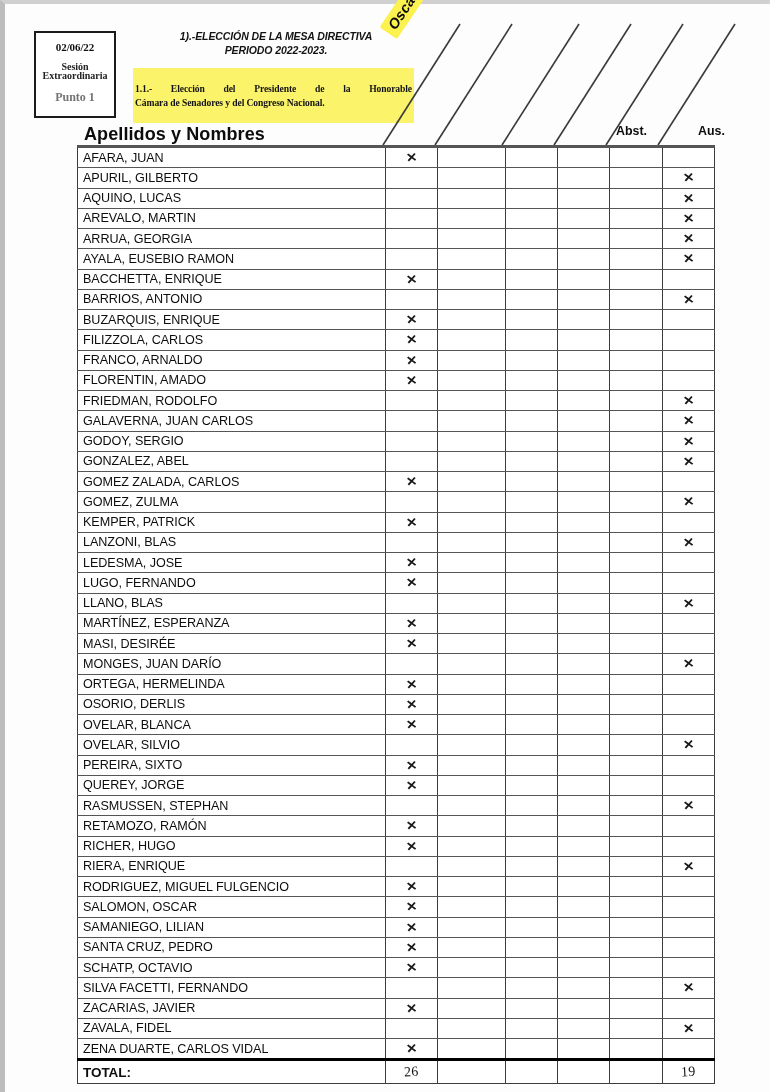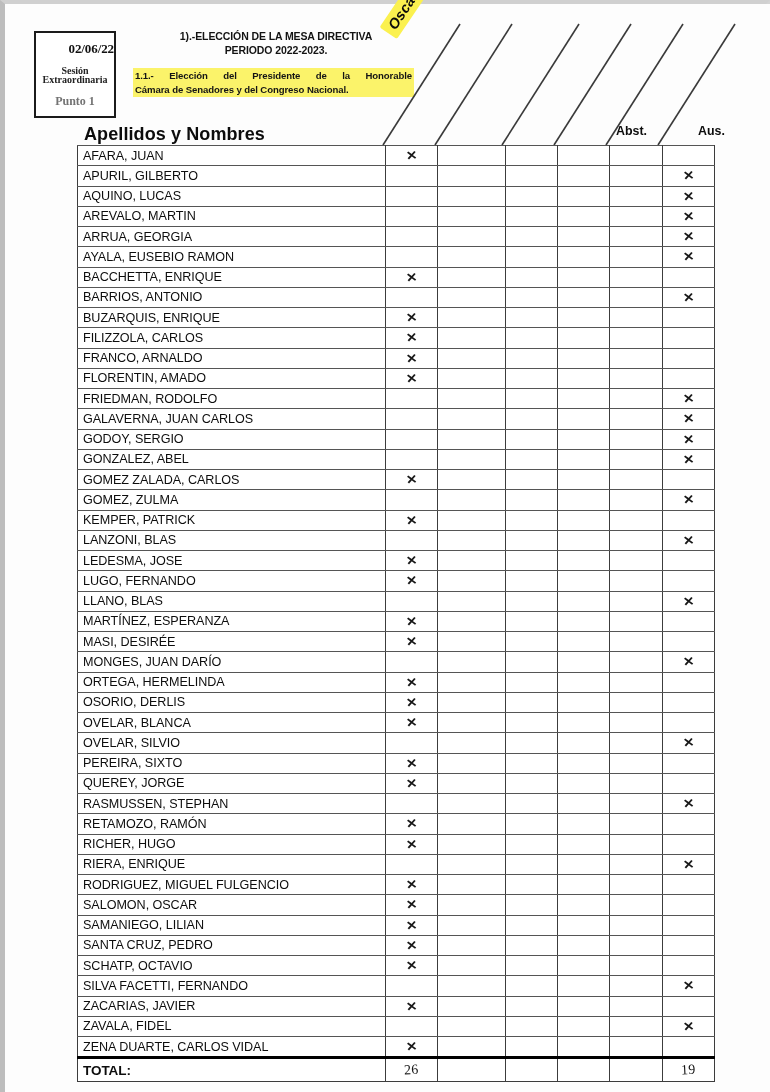--- a/index.html
+++ b/index.html
@@ -45,25 +45,24 @@
     width: 82px;
     height: 87px;
     border: 2px solid #1b1b1b;
     background: #fff;
     text-align: center;
     box-sizing: border-box;
   }
   .datebox .d1 {
     font-family: "Liberation Serif", serif;
     font-weight: bold;
-    font-size: 13px;
+    font-size: 11px;
     color: #111;
     margin-top: 8px;
     letter-spacing: -0.1px;
-    text-align: right;
   }
   .datebox .d2 {
     font-family: "Liberation Serif", serif;
     font-weight: bold;
     font-size: 10px;
     color: #222;
     margin-top: 9px;
     line-height: 9px;
   }
   .datebox .d3 {
@@ -78,36 +77,38 @@
     position: absolute;
     left: 130px;
     top: 26px;
     width: 282px;
     text-align: center;
     font-size: 10.5px;
     font-weight: bold;
     color: #131313;
     line-height: 13.5px;
     letter-spacing: -0.1px;
+    font-style: italic;
   }
   .subtitle {
     position: absolute;
     left: 128px;
     top: 64px;
     width: 281px;
     font-size: 9.6px;
     font-weight: bold;
     color: #141414;
     line-height: 13.5px;
     text-align: justify;
     text-align-last: left;
     background: #fbf36a;
-    padding: 1px 2px;
+    padding: 14px 2px;
     box-sizing: border-box;
     letter-spacing: -0.1px;
+    font-family: Liberation Serif, serif;
   }
   .subtitle .ln { display: block; }
   .subtitle .ln.j {
     text-align: justify;
     text-align-last: justify;
   }
 
   .colhead {
     position: absolute;
     left: 79px;
@@ -178,21 +179,21 @@
   }
   .tbl tr.r td { border-top-color: #555; border-bottom-color: #555; }
   .tbl td.nm {
     padding-left: 5px;
     letter-spacing: -0.05px;
   }
   .tbl td.vc {
     text-align: center;
     vertical-align: middle;
   }
-  .topline td { border-top: 1px solid #8b5cf6; margin-top: 44px; }
+  .topline td { border-top: 3px solid #8b5cf6; margin-top: 44px; }
   .tbl tr.total td {
     border-top: 3.5px solid #000;
     height: 22px;
     font-weight: bold;
     font-size: 13.5px;
   }
   .tbl tr.total td.nm { padding-left: 5px; }
   .mark {
     display: inline-block;
     font-family: "Liberation Serif", serif;

